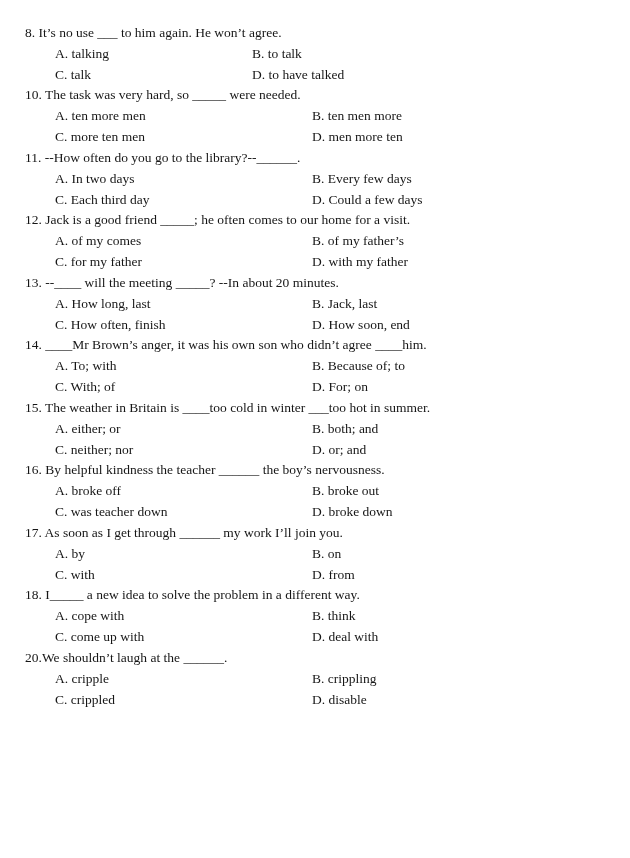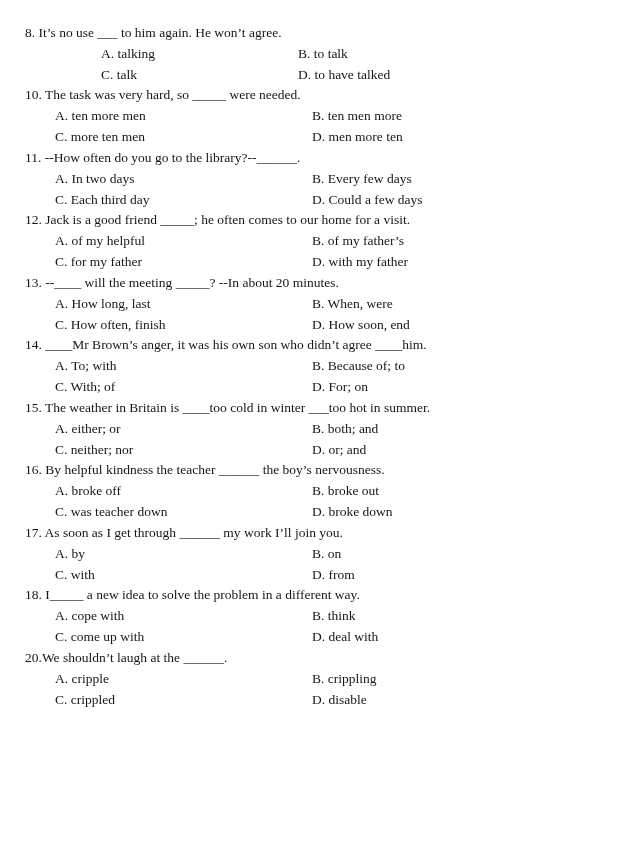--- a/index.html
+++ b/index.html
@@ -35,21 +35,20 @@
     padding-left: 30px;
     white-space: pre;
   }
   .opt-left {
     display: inline-block;
     width: 257px;
     vertical-align: top;
   }
   .question.first-q .opt-left {
     width: 197px;
-    margin-left: 46px;
   }
   .opt-right {
     display: inline-block;
     vertical-align: top;
   }
 </style>
 </head>
 <body>
 
 <main class="page">
@@ -64,26 +63,26 @@
         <div class="opt-row"><span class="opt-left">A. ten more men</span><span class="opt-right">B. ten men more</span></div>
         <div class="opt-row"><span class="opt-left">C. more ten men</span><span class="opt-right">D. men more ten</span></div>
       </div>
       <div class="question">
         <div class="q-line">11. --How often do you go to the library?--______.</div>
         <div class="opt-row"><span class="opt-left">A. In two days</span><span class="opt-right">B. Every few days</span></div>
         <div class="opt-row"><span class="opt-left">C. Each third day</span><span class="opt-right">D. Could a few days</span></div>
       </div>
       <div class="question">
         <div class="q-line">12. Jack is a good friend _____; he often comes to our home for a visit.</div>
-        <div class="opt-row"><span class="opt-left">A. of my helpful</span><span class="opt-right">B. of my father’s</span></div>
+        <div class="opt-row"><span class="opt-left">A. of my comes</span><span class="opt-right">B. of my father’s</span></div>
         <div class="opt-row"><span class="opt-left">C. for my father</span><span class="opt-right">D. with my father</span></div>
       </div>
       <div class="question">
         <div class="q-line">13. --____ will the meeting _____? --In about 20 minutes.</div>
-        <div class="opt-row"><span class="opt-left">A. How long, last</span><span class="opt-right">B. When, were</span></div>
+        <div class="opt-row"><span class="opt-left">A. How long, last</span><span class="opt-right">B. Jack, last</span></div>
         <div class="opt-row"><span class="opt-left">C. How often, finish</span><span class="opt-right">D. How soon, end</span></div>
       </div>
       <div class="question">
         <div class="q-line">14. ____Mr Brown’s anger, it was his own son who didn’t agree ____him.</div>
         <div class="opt-row"><span class="opt-left">A. To; with</span><span class="opt-right">B. Because of; to</span></div>
         <div class="opt-row"><span class="opt-left">C. With; of</span><span class="opt-right">D. For; on</span></div>
       </div>
       <div class="question">
         <div class="q-line">15. The weather in Britain is ____too cold in winter ___too hot in summer.</div>
         <div class="opt-row"><span class="opt-left">A. either; or</span><span class="opt-right">B. both; and</span></div>

